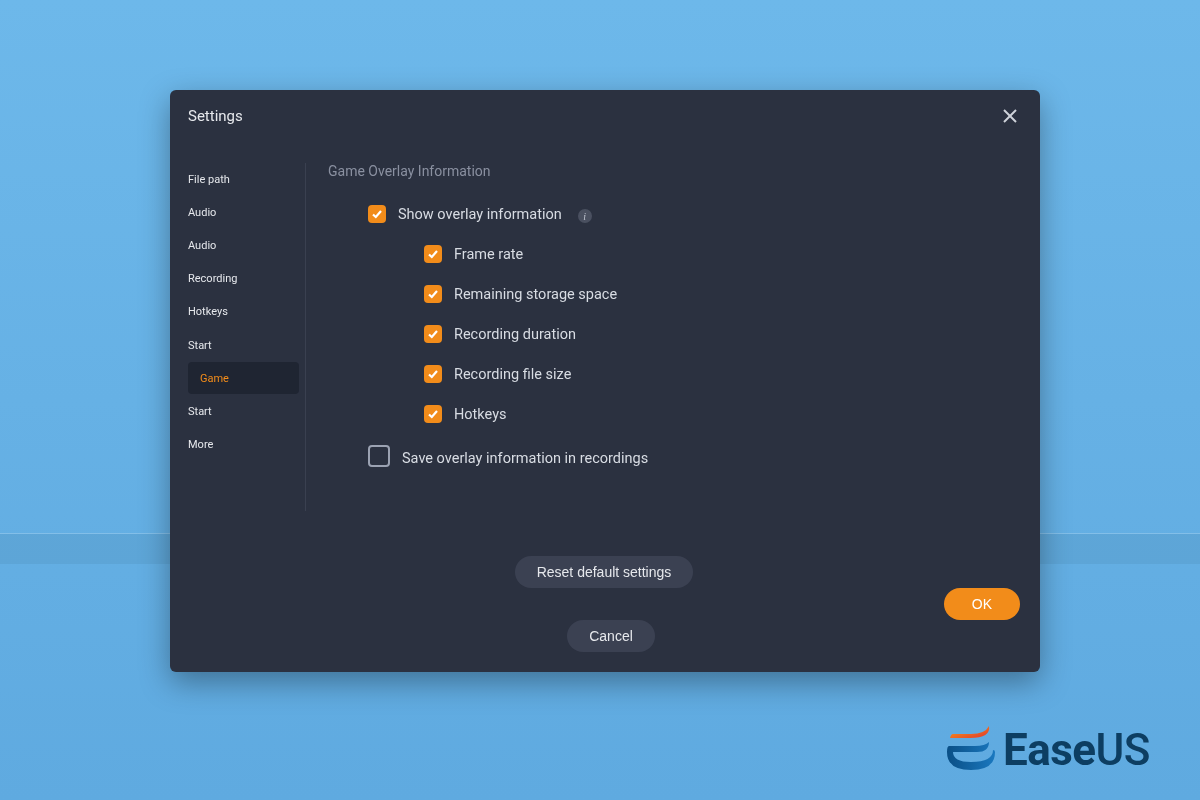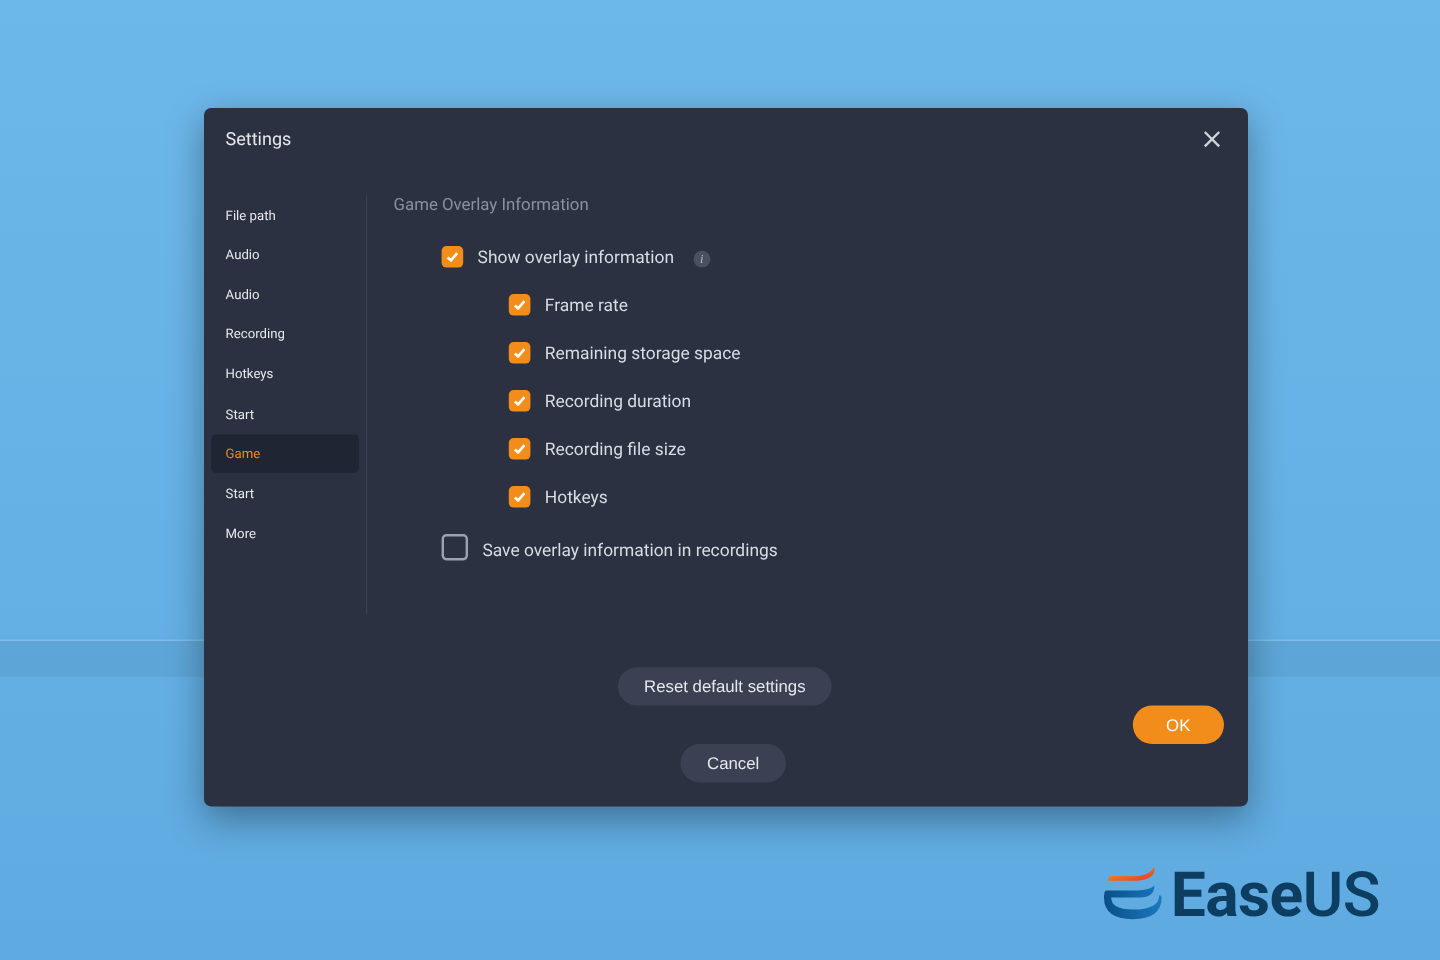--- a/index.html
+++ b/index.html
@@ -68,21 +68,21 @@
     padding: 9.6px 14px 9.6px 18px;
     cursor: pointer;
     color: #e6e8ec;
     font-size: 11px;
     border-radius: 0;
   }
   .sidebar-item.active {
     background: #1f2532;
     color: #f28c1a;
     border-radius: 4px;
-    margin: 0 6px 0 6px;
+    margin: 0 6px 0 18px;
     padding-left: 12px;
   }
   .divider {
     width: 1px;
     background: #3a4050;
     margin: 27px 0;
   }
   .content {
     flex: 1;
     padding: 27px 28px 0 22px;
@@ -158,21 +158,21 @@
   
   .brand {
     position: absolute;
     right: 50px;
     bottom: 24px;
     display: flex;
     align-items: center;
     gap: 6px;
   }
   .brand-text {
-    font-size: 52px;
+    font-size: 44px;
     font-weight: 700;
     color: #0d3e62;
     letter-spacing: -0.5px;
   }
   .brand-text .light { font-weight: 500; }
   .brand-logo {
     width: 52px; height: 52px;
   }
 </style>
 </head>

